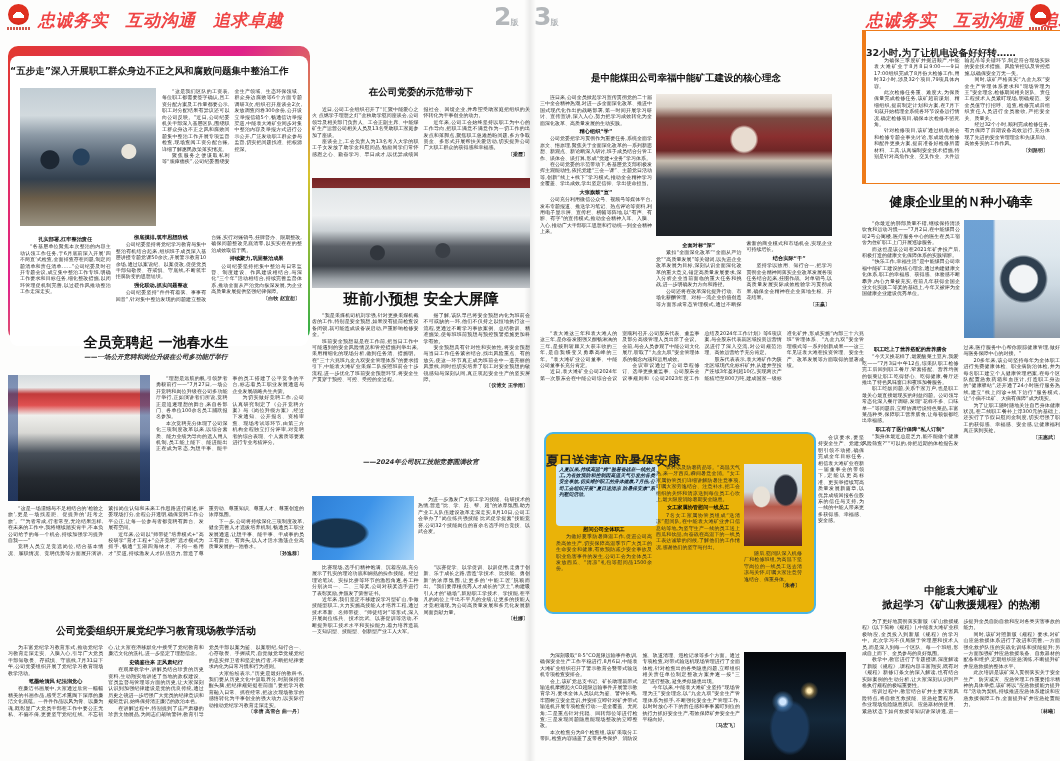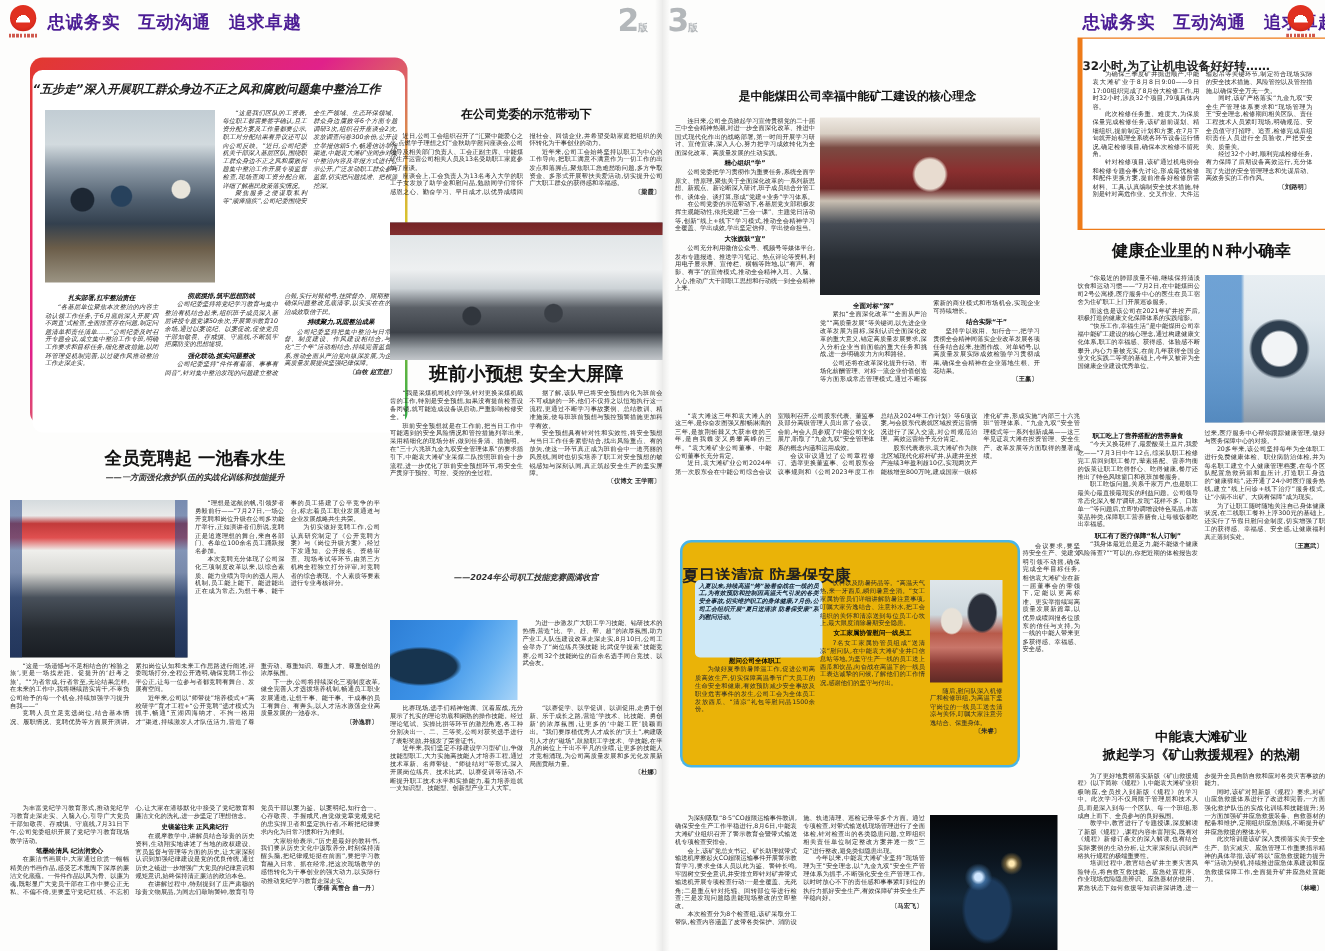--- a/index.html
+++ b/index.html
@@ -4,21 +4,21 @@
 <style>
   html,body{margin:0;padding:0;background:#e9e9e9;}
   .canvas{position:relative;width:1060px;height:761px;margin:0 auto;background:#fdfdfc;overflow:hidden;
           font-family:"DejaVu Sans","Liberation Sans",sans-serif;color:#222;}
   
   .logo{position:absolute;width:21px;height:21px;border-radius:50%;
         background:radial-gradient(circle at 50% 42%,#e03020 0 55%,#c01810 100%);}
   .logo:after{content:"";position:absolute;left:4px;top:7px;width:13px;height:7px;
         background:radial-gradient(ellipse at 50% 100%,#fff 0 60%,transparent 61%);border-radius:50% 50% 0 0;}
   .logounder{position:absolute;height:3px;background:repeating-linear-gradient(90deg,#c43022 0 2px,transparent 2px 3px);opacity:.8;}
-  .slogan{position:absolute;font-size:14px;font-weight:bold;color:#4c1d95;letter-spacing:.5px;white-space:nowrap;}
+  .slogan{position:absolute;font-size:17px;font-weight:bold;color:#ef4444;letter-spacing:.5px;white-space:nowrap;font-style:italic;}
   .pagenum{position:absolute;color:#b3b7ba;font-weight:bold;}
   .pagenum .big{font-size:25px;letter-spacing:-1px;}
   .pagenum .ban{font-size:8px;}
   .fold{position:absolute;left:524px;top:0;width:12px;height:761px;
         background:linear-gradient(90deg,rgba(0,0,0,0) 0,rgba(0,0,0,.07) 50%,rgba(0,0,0,0) 100%);}
   
   .art{position:absolute;}
   .art h2{margin:0;text-align:center;font-weight:bold;color:#121212;line-height:1.3;}.t95{font-size:9.5px;}.t10{font-size:10px;}.t105{font-size:10.5px;}
   .t11{font-size:11px;}.t115{font-size:15px;}.t13{font-size:13px;}.t14{font-size:14px;}
   .subtitle{text-align:center;font-size:6.5px;font-style:italic;color:#333;margin-top:2px;font-weight:bold;}
@@ -85,21 +85,21 @@
   <div class="slogan" style="left:38px;top:9px;">忠诚务实　互动沟通　追求卓越</div>
   <div class="pagenum" style="left:494px;top:2px;"><span class="big">2</span><span class="ban">版</span></div>
 
   <div class="pagenum" style="left:534px;top:2px;"><span class="big">3</span><span class="ban">版</span></div>
   <div class="slogan" style="left:866px;top:9px;width:156px;text-align:right;">忠诚务实　互动沟通　追求卓越</div>
   <div class="logo" style="left:1030px;top:4px;"></div>
   <div class="logounder" style="left:1029px;top:27px;width:23px;"></div>
 
   <div class="fold"></div>
 
-  <div class="gradbox" style="left:24px;top:46px;width:298px;height:290px;font-style:italic;">
+  <div class="gradbox" style="left:8px;top:46px;width:298px;height:290px;">
     <div class="boxin">
       <h2 class="t95" style="padding-top:9px;">“五步走”深入开展职工群众身边不正之风和腐败问题集中整治工作</h2>
       <div class="photo ph-office" style="left:10px;top:32px;width:136px;height:138px;"></div>
       <div class="txt c2" style="left:152px;top:32px;width:140px;height:142px;">
           <p class="para">“这是我们区队的工资表,每位职工都需要签字确认,且工资分配方案及工作量都要公示,职工对分配结果有异议还可以向公司反映。”近日,公司纪委机关干部深入基层区队,围绕职工群众身边不正之风和腐败问题集中整治工作开展专项监督检查,现场查阅工资分配台账,详细了解惠民政策落实情况。</p>
           <p class="para">聚焦服务之便谋取私利等“顽瘴痼疾”,公司纪委围绕安全生产领域、生态环保领域、群众身边腐败等6个方面专题调研3次,组织召开座谈会2次,发放调查问卷300余份,公开设立举报信箱5个,畅通信访举报渠道,中能袁大滩矿业同步对集中整治内容及举报方式进行公示公开,广泛发动职工群众参与监督,切实把问题找准、把根源挖深。</p>
         </div>
       <div class="txt c3" style="left:10px;top:178px;width:282px;height:102px;">
           <div class="subhead">扎实部署,扛牢整治责任</div>
           <p class="para">“各基层单位聚焦本次整治的内容主动认领工作任务,于6月底前深入开展‘四不两直’式检查,全面排查存在问题,制定问题清单和责任清单……”公司纪委及时召开专题会议,成立集中整治工作专班,明确工作要求和目标任务,细化整改措施,以闭环管理促机制完善,以过硬作风推动整治工作走深走实。</p>
@@ -129,39 +129,40 @@
     <h2 class="t115">班前小预想 安全大屏障</h2>
     <div class="txt c2" style="left:0;top:22px;width:218px;height:140px;">
         <p class="para">“我是采煤机司机刘学强,针对更换采煤机截齿的工作,特别是安全预想,如果没有提前检查设备闭锁,就可能造成设备误启动,严重影响检修安全。”</p>
         <p class="para">班前安全预想就是在工作前,把当日工作中可能遇到的安全风险情况和管控措施列举出来,采用精细化的现场分析,做到任务清、措施明。在“三十六兆班九金九双安全管理体系”的要求指引下,中能袁大滩矿业采煤二队按照班前会十步流程,进一步优化了班前安全预想环节,将安全生产贯穿于预控、可控、受控的全过程。</p>
         <p class="para">据了解,该队早已将安全预想内化为班前会不可或缺的一环,他们不仅持之以恒地执行这一流程,更通过不断学习事故案例、总结教训、精准施策,使每班班前预想与预控预警措施更加科学有效。</p>
         <p class="para">安全预想具有针对性和实效性,将安全预想与当日工作任务紧密结合,找出风险重点、有的放矢,使这一环节真正成为班前会中一道亮丽的风景线,同时也切实培养了职工对安全预想的敏锐感知与深刻认同,真正筑起安全生产的坚实屏障。</p>
         <div class="attr">〔仪博文 王学雨〕</div>
       </div>
   </div>
 
-  <div class="art" style="left:8px;top:358px;width:296px;height:280px;">
+  <div class="art" style="left:8px;top:333px;width:296px;height:280px;">
     <h2 class="t14">全员竞聘起 一池春水生</h2>
-    <div class="subtitle">——一方面强化救护队伍的实战化训练和技能提升</div>
+    <div class="subtitle">——一场公开竞聘和岗位升级在公司多功能厅举行</div>
     <div class="photo ph-meeting" style="left:0;top:42px;width:142px;height:126px;"></div>
     <div class="txt c2" style="left:148px;top:42px;width:148px;height:126px;">
         <p class="para">“理想是远航的帆,引领梦者勇毅前行——”7月27日,一场公开竞聘和岗位升级在公司多功能厅举行,正如演讲者们所说,竞聘正是追逐理想的舞台,来自各部门、各单位100余名员工踊跃报名参加。</p>
         <p class="para">本次竞聘充分体现了公司深化三项制度改革以来,以综合素质、能力业绩为导向的选人用人机制,员工能上能下、能进能出正在成为常态,为想干事、能干事的员工搭建了公平竞争的平台,标志着员工职业发展通道与企业发展战略共生共荣。</p>
         <p class="para">为切实做好竞聘工作,公司认真研究制定了《公开竞聘方案》与《岗位升级方案》,经过下发通知、公开报名、资格审查、现场考试等环节,由第三方机构全程独立打分评审,对竞聘者的综合表现、个人素质等要素进行专业考核评分。</p>
       </div>
     <div class="txt c3" style="left:0;top:172px;width:296px;height:104px;">
         <p class="para">“这是一场遗憾与不足相结合的‘检验之旅’,更是一场找差距、促提升的‘赶考之旅’。”“为者常成,行者常至,无论结果怎样,在未来的工作中,我将继续踏实肯干,不辜负公司给予的每一个机会,持续加强学习提升自我——”</p>
         <p class="para">竞聘人员立足竞选岗位,结合基本情况、履职情况、竞聘优势等方面展开演讲,紧扣岗位认知和未来工作思路进行阐述,评委现场打分,全程公开透明,确保竞聘工作公平公正,让每一位参与者都竞聘有舞台、发展有空间。</p>
         <p class="para">近年来,公司以“师带徒”培养模式+“高校研学”育才工程+“公开竞聘”选才模式为抓手,畅通“五湖四海纳才、不拘一格用才”渠道,持续激发人才队伍活力,营造了尊重劳动、尊重知识、尊重人才、尊重创造的浓厚氛围。</p>
         <p class="para">下一步,公司将持续深化三项制度改革,健全完善人才选拔培养机制,畅通员工职业发展通道,让想干事、能干事、干成事的员工有舞台、有奔头,以人才活水激荡企业高质量发展的一池春水。</p>
         <div class="attr">〔孙逸群〕</div>
       </div>
   </div>
 
   <div class="art" style="left:8px;top:624px;width:296px;height:134px;">
+    <h2 class="t10">公司党委组织开展党纪学习教育现场教学活动</h2>
     <div class="txt c3" style="left:0;top:20px;width:296px;height:112px;">
         <p class="para">为丰富党纪学习教育形式,推动党纪学习教育走深走实、入脑入心,引导广大党员干部知敬畏、存戒惧、守底线,7月31日下午,公司党委组织开展了党纪学习教育现场教学活动。</p>
         <div class="subhead">笔墨绘清风 纪法润党心</div>
         <p class="para">在廉洁书画展中,大家通过欣赏一幅幅精美的书画作品,感受艺术熏陶下深厚的廉洁文化底蕴。一件件作品以风为骨、以廉为魂,既彰显广大党员干部在工作中要公正无私、不偏不倚,更要坚守党纪红线、不忘初心,让大家在潜移默化中接受了党纪教育和廉洁文化的洗礼,进一步坚定了理想信念。</p>
         <div class="subhead">史镜鉴往来 正风肃纪行</div>
         <p class="para">在观摩教学中,讲解员结合珍贵的历史资料,生动翔实地讲述了当地的政权建设、官员监督与管理等方面的历史,让大家深刻认识到加强纪律建设是党的优良传统,通过历史之镜进一步增强广大党员的纪律意识和规矩意识,始终保持清正廉洁的政治本色。</p>
         <p class="para">在讲解过程中,特别提到了庄严肃穆的珍贵文物展品,为同志们敲响警钟,教育引导党员干部以案为鉴、以案明纪,知行合一、心存敬畏、手握戒尺,自觉做党章党规党纪的忠实捍卫者和坚定执行者,不断把纪律要求内化为日常习惯和行为准则。</p>
         <p class="para">大家纷纷表示,“历史是最好的教科书,我们要从历史文化中汲取养分,时刻保持清醒头脑,把纪律规矩挺在前面”,要把学习教育融入日常、抓在经常,把这次现场教学的感悟转化为干事创业的强大动力,以实际行动推动党纪学习教育走深走实。</p>
         <div class="attr">〔李倩 高雪合 曲一丹〕</div>
       </div>

